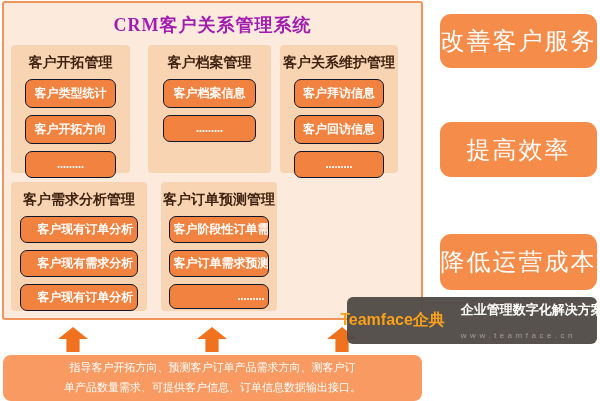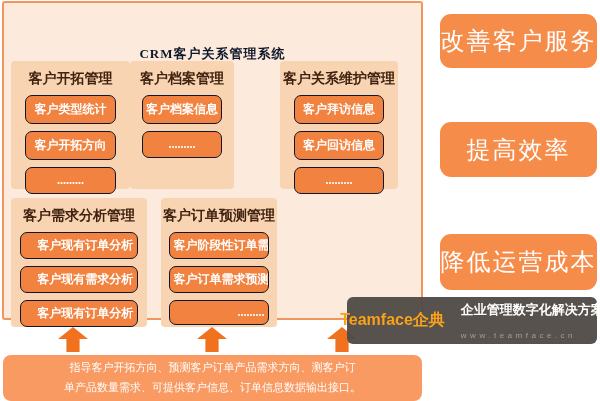--- a/index.html
+++ b/index.html
@@ -8,34 +8,34 @@
     position:relative; width:600px; height:401px; background:#ffffff; overflow:hidden;
     font-family:"Liberation Serif","DejaVu Serif",serif;
   }
   
   .main-box {
     position:absolute; left:2px; top:1px; width:421px; height:319px;
     background:#fcebdc; border:2px solid #f2945e; border-radius:3px;
   }
   .main-title {
     position:absolute; top:10px; left:0; right:0; text-align:center;
-    font-size:13px; font-weight:bold; color:#0f172a; letter-spacing:1px;margin-top:32px;
+    font-size:18px; font-weight:bold; color:#a21caf; letter-spacing:1px;
   }
   .module {
-    position:absolute; background:#f8d4b2; border-radius:4px; text-align:center;margin-top:16px;
+    position:absolute; background:#f8d4b2; border-radius:4px; text-align:center;
   }
   .m-title { margin-top:9px; font-size:14px; font-weight:bold; color:#3f2310; }
   .btn {
     display:block; margin:7px auto 0; background:#f2823f;
     border:1px solid #0f172a; border-radius:7px;
     color:#ffffff; font-weight:bold; font-size:12px; padding:5px 2px;
     white-space:nowrap; overflow:hidden;
   }
   .m0 { left:11px; top:45px;  width:119px; height:128px; }
-  .m1 { left:130px; top:45px; width:104px; height:128px; }
+  .m1 { left:148px; top:45px; width:123px; height:128px; }
   .m2 { left:280px; top:45px; width:118px; height:128px; }
   .m3 { left:11px; top:182px; width:136px; height:129px; }
   .m4 { left:161px; top:182px; width:116px; height:129px; }
   .m0 .btn, .m1 .btn, .m2 .btn { width:76%; }
   .m3 .btn, .m4 .btn { width:87%; padding:4px 4px;text-align:right; }
   
   .benefit {
     position:absolute; left:440px; width:157px; background:#f68c4a; border-radius:11px;
     color:#ffffff; font-size:24px; letter-spacing:2px;
     display:flex; align-items:center; justify-content:center;

